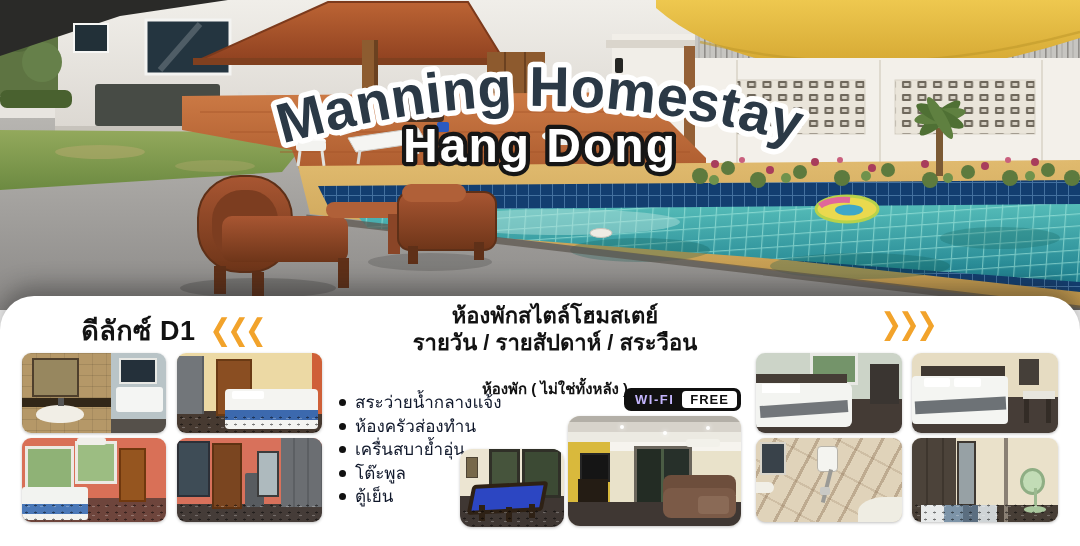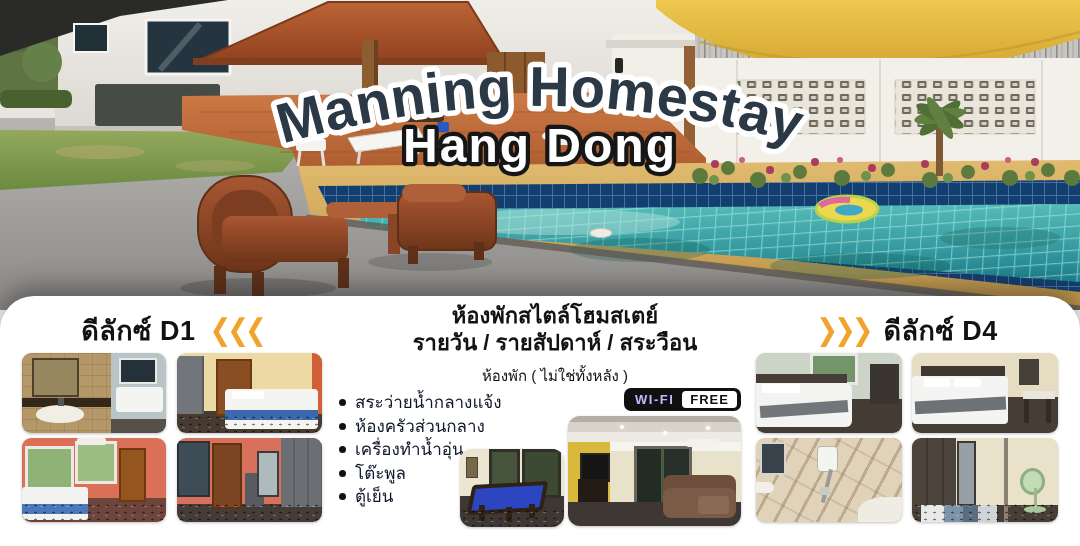--- a/index.html
+++ b/index.html
@@ -10,21 +10,21 @@
   .panel{position:absolute;left:0;top:296px;width:1080px;height:258px;background:#fff;
          border-radius:34px 34px 0 0;box-shadow:0 -10px 22px rgba(30,30,30,.38);}
   .sec-head{position:absolute;top:13px;display:flex;align-items:center;justify-content:center;gap:14px;}
   .sec-head .ttl{font-size:27px;font-weight:800;color:#121212;letter-spacing:.5px;}
   .sec-head .chev{font-size:26px;font-weight:800;color:#F2A32B;letter-spacing:-4px;transform:scaleY(1.15);}
   .head-left{left:12px;width:320px;}
   .head-right{left:747px;width:320px;}
   .center-head{position:absolute;left:330px;top:6px;width:450px;text-align:center;color:#121212;}
   .center-head .h1{font-size:22px;font-weight:800;line-height:27px;}
   .center-head .h2{font-size:22px;font-weight:800;line-height:27px;}
-  .center-head .sub{font-size:15px;font-weight:400;margin-top:8px;}
+  .center-head .sub{font-size:15px;font-weight:700;margin-top:21px;}
   .amenities{position:absolute;left:338px;top:95px;width:230px;margin:0;padding:0;list-style:none;}
   .amenities li{position:relative;padding-left:17px;font-size:17px;line-height:23.5px;color:#0f172a;}
   .amenities li::before{content:"";position:absolute;left:1px;top:8px;width:7px;height:7px;border-radius:50%;background:#111;}
   .wifi{position:absolute;left:624px;top:92px;display:inline-flex;align-items:center;gap:8px;
         background:#101010;border-radius:7px;padding:3px 4px 3px 11px;}
   .wifi .l{color:#c4b5fd;font-weight:800;font-size:13px;letter-spacing:1.5px;}
   .wifi .r{background:#fff;color:#101010;font-weight:800;font-size:13px;padding:1px 8px;border-radius:4px;letter-spacing:1px;}
   
   .ph{position:absolute;border-radius:9px;overflow:hidden;background:#ddd;box-shadow:0 1px 3px rgba(0,0,0,.25);}
   .ph>div{position:absolute;}
@@ -356,33 +356,32 @@
 
 <div class="panel">
 
   <div class="sec-head head-left">
     <span class="ttl">ดีลักซ์ D1</span>
     <span class="chev">❮❮❮</span>
   </div>
 
   <div class="sec-head head-right">
     <span class="chev">❯❯❯</span>
-    <span class="ttl">ดีลักซ์ D4</span>
   </div>
 
   <div class="center-head">
     <div class="h1">ห้องพักสไตล์โฮมสเตย์</div>
     <div class="h2">รายวัน / รายสัปดาห์ / สระวือน</div>
     <div class="sub">ห้องพัก ( ไม่ใช่ทั้งหลัง )</div>
   </div>
 
   <ul class="amenities">
     <li>สระว่ายน้ำกลางแจ้ง</li>
-    <li>ห้องครัวส่วนกลาง</li>
-    <li>เครื่องทำน้ำอุ่น</li>
+    <li>ห้องครัวส่องทำน</li>
+    <li>เครื่นสบาย้ำอุ่น</li>
     <li>โต๊ะพูล</li>
     <li>ตู้เย็น</li>
   </ul>
 
   <div class="wifi">
     <span class="l">WI-FI</span>
     <span class="r">FREE</span>
   </div>
 
   <div class="ph" id="p-d1bath">

